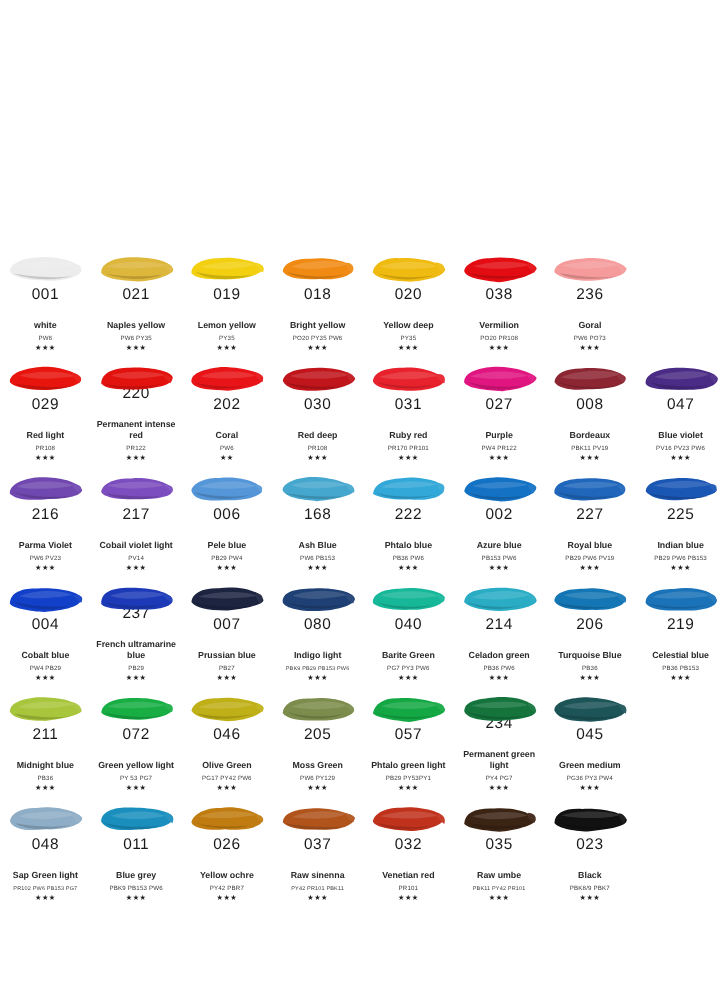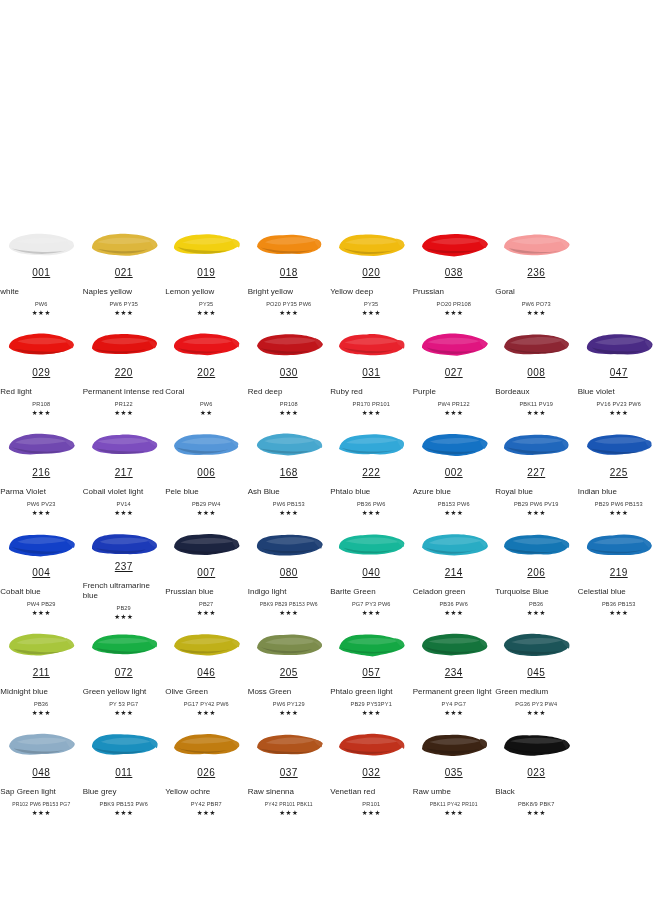--- a/index.html
+++ b/index.html
@@ -34,34 +34,35 @@
   }
   .swatch {
     position: absolute;
     left: 6px;
     top: 8px;
     width: 70px;
     height: 32px;
   }
   .swatch svg { display: block; width: 70px; height: 32px; }
   .code {
-    font-size: 10px;
+    font-size: 14px;
     color: #1a1a1a;
     letter-spacing: 0.4px;
     line-height: 12px;
     margin-top: 1px;
-    text-decoration: underline;
   }
   .name {
     font-size: 8px;
     color: #2a2a2a;
     line-height: 10px;
+    text-align: center;
     width: 82px;
-    margin-top: 8px;
+    margin-top: 18px;
     white-space: nowrap;
+    font-weight: bold;
   }
   .name.wrap { white-space: normal; }
   .pigment {
     font-size: 5.6px;
     color: #3a3a3a;
     line-height: 8px;
     text-align: center;
     width: 82px;
     margin-top: 3px;
     letter-spacing: 0.15px;
@@ -165,21 +166,21 @@
           <div class="swatch" style="color: rgb(227, 12, 18);">
             <svg viewBox="0 0 70 32">
               <path d="M 3,18.5 C 3.7,11.7 15.3,6.5 26.3,6.7 C 44.1,4.1 66.8,9.4 68.9,15.9 C 68.3,21.3 52.5,26.2 35.1,28.5 C 20.2,26.8 5.2,25.0 3,18.5 Z" fill="#e30c12"></path>
               <path d="M 11.5,14.1 C 24.1,9.6 47.9,8.1 63.7,12.9 C 48.2,16.3 25.1,18.1 11.5,14.1 Z" fill="#e72c31"></path>
               <path d="M 6.6,20.2 C 17.7,22.8 42.4,24.0 60.4,22.3 C 41.2,26.6 18.7,26.7 6.6,20.2 Z" fill="#bf0a0f"></path>
               <path d="M 59.4,11.4 C 68.4,11.4 69.3,16.4 66.4,20.1 C 62.5,16.9 60.3,14.9 59.4,11.4 Z" fill="#e51b20"></path>
             </svg>
           </div>
         </div>
         <div class="code">038</div>
-        <div class="name">Prussian</div>
+        <div class="name">Vermilion</div>
         <div class="pigment">PO20 PR108</div>
         <div class="stars">★★★</div>
       </div>
       <div class="cell">
         <div class="swatch-wrap">
           <div class="swatch" style="color: rgb(245, 155, 155);">
             <svg viewBox="0 0 70 32">
               <path d="M 3,19.5 C 2.9,11.7 13.5,7.9 29.9,7.0 C 44.3,5.2 65.2,10.0 68.6,16.2 C 68.1,22.6 54.0,26.2 36.6,27.3 C 22.3,27.5 7.8,24.8 3,19.5 Z" fill="#f59b9b"></path>
               <path d="M 10.4,13.3 C 24.5,9.9 46.4,7.1 62.5,12.9 C 48.9,15.1 27.9,18.9 10.4,13.3 Z" fill="#f6a8a8"></path>
               <path d="M 7.8,20.2 C 19.1,22.2 42.0,26.0 60.5,22.8 C 43.1,26.6 16.7,27.2 7.8,20.2 Z" fill="#ce8282"></path>

